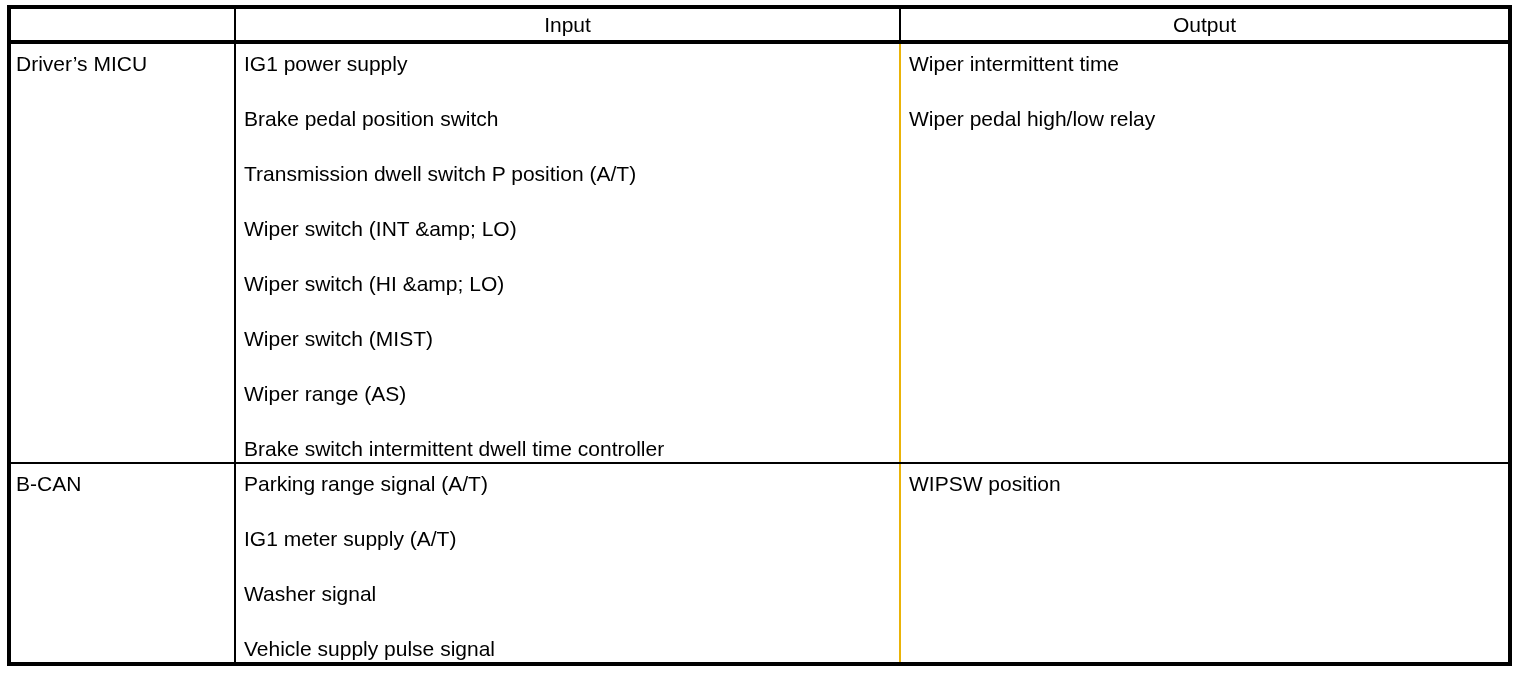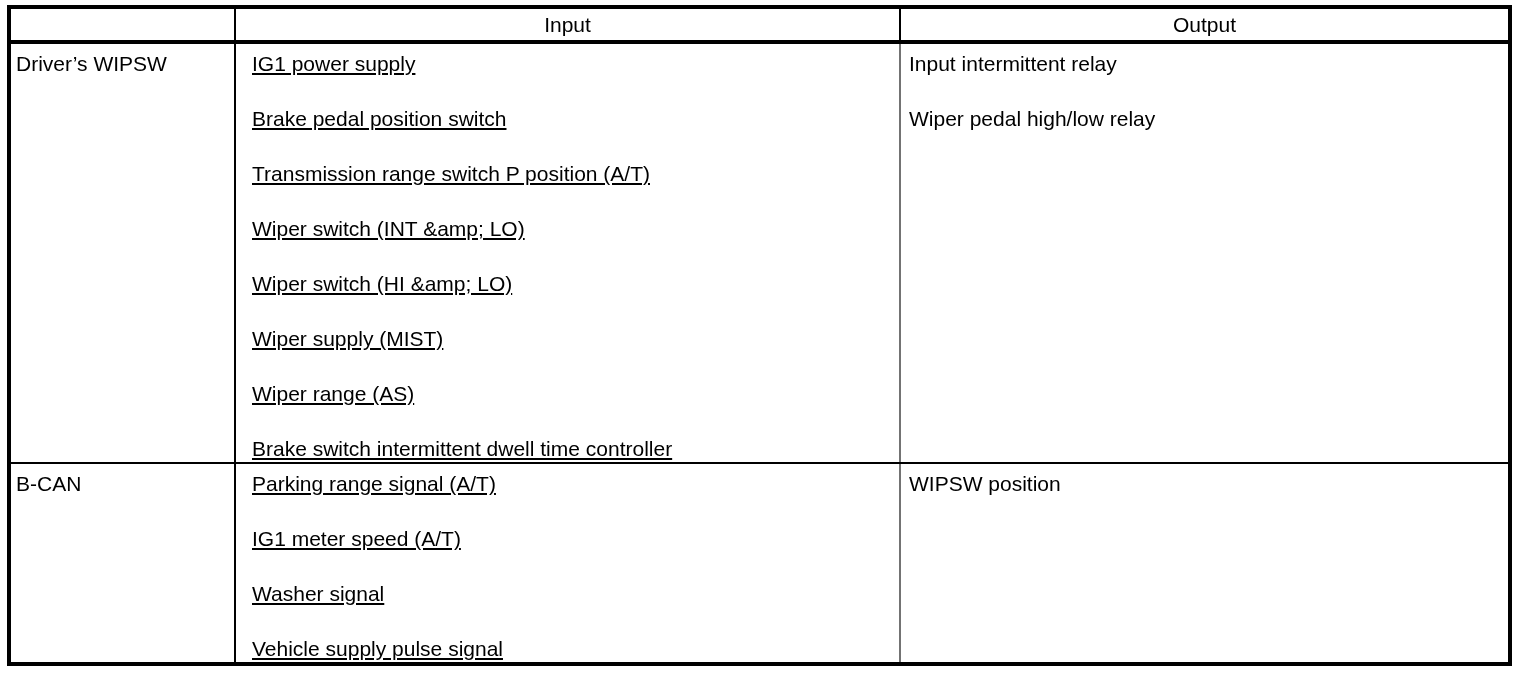--- a/index.html
+++ b/index.html
@@ -74,23 +74,22 @@
     background: #ffffff;
   }
   .io-table tbody tr.row-top td {
     border-bottom: 2px solid #000;
   }
   .io-table tbody td.cell-system {
     border-right: 2px solid #000;
     padding: 7px 0 0 5px;
   }
   .io-table tbody td.cell-input {
-    border-right: 2px solid #737373;
-    padding: 7px 0 0 16px;
-    text-decoration: underline;
+    border-right: 2px solid #eab308;
+    padding: 7px 0 0 8px;
   }
   .io-table tbody td.cell-output {
     padding: 7px 0 0 8px;
   }
 
   .system-label {
     font-size: 21px;
     line-height: 25px;
     white-space: nowrap;
   }
@@ -127,50 +126,50 @@
         <th class="sys-head"></th>
         <th class="input-head">Input</th>
         <th class="output-head">Output</th>
       </tr>
     </thead>
 
     <tbody>
 
       <tr class="row-top">
         <td class="cell-system">
-          <div class="system-label">Driver’s WIPSW</div>
+          <div class="system-label">Driver’s MICU</div>
         </td>
         <td class="cell-input">
           <ul class="item-list">
             <li>IG1 power supply</li>
             <li>Brake pedal position switch</li>
-            <li>Transmission range switch P position (A/T)</li>
+            <li>Transmission dwell switch P position (A/T)</li>
             <li>Wiper switch (INT &amp;amp; LO)</li>
             <li>Wiper switch (HI &amp;amp; LO)</li>
-            <li>Wiper supply (MIST)</li>
+            <li>Wiper switch (MIST)</li>
             <li>Wiper range (AS)</li>
             <li>Brake switch intermittent dwell time controller</li>
           </ul>
         </td>
         <td class="cell-output">
           <ul class="item-list">
-            <li>Input intermittent relay</li>
+            <li>Wiper intermittent time</li>
             <li>Wiper pedal high/low relay</li>
           </ul>
         </td>
       </tr>
 
       <tr class="row-bottom">
         <td class="cell-system">
           <div class="system-label">B-CAN</div>
         </td>
         <td class="cell-input">
           <ul class="item-list">
             <li>Parking range signal (A/T)</li>
-            <li>IG1 meter speed (A/T)</li>
+            <li>IG1 meter supply (A/T)</li>
             <li>Washer signal</li>
             <li>Vehicle supply pulse signal</li>
           </ul>
         </td>
         <td class="cell-output">
           <ul class="item-list">
             <li>WIPSW position</li>
           </ul>
         </td>
       </tr>

